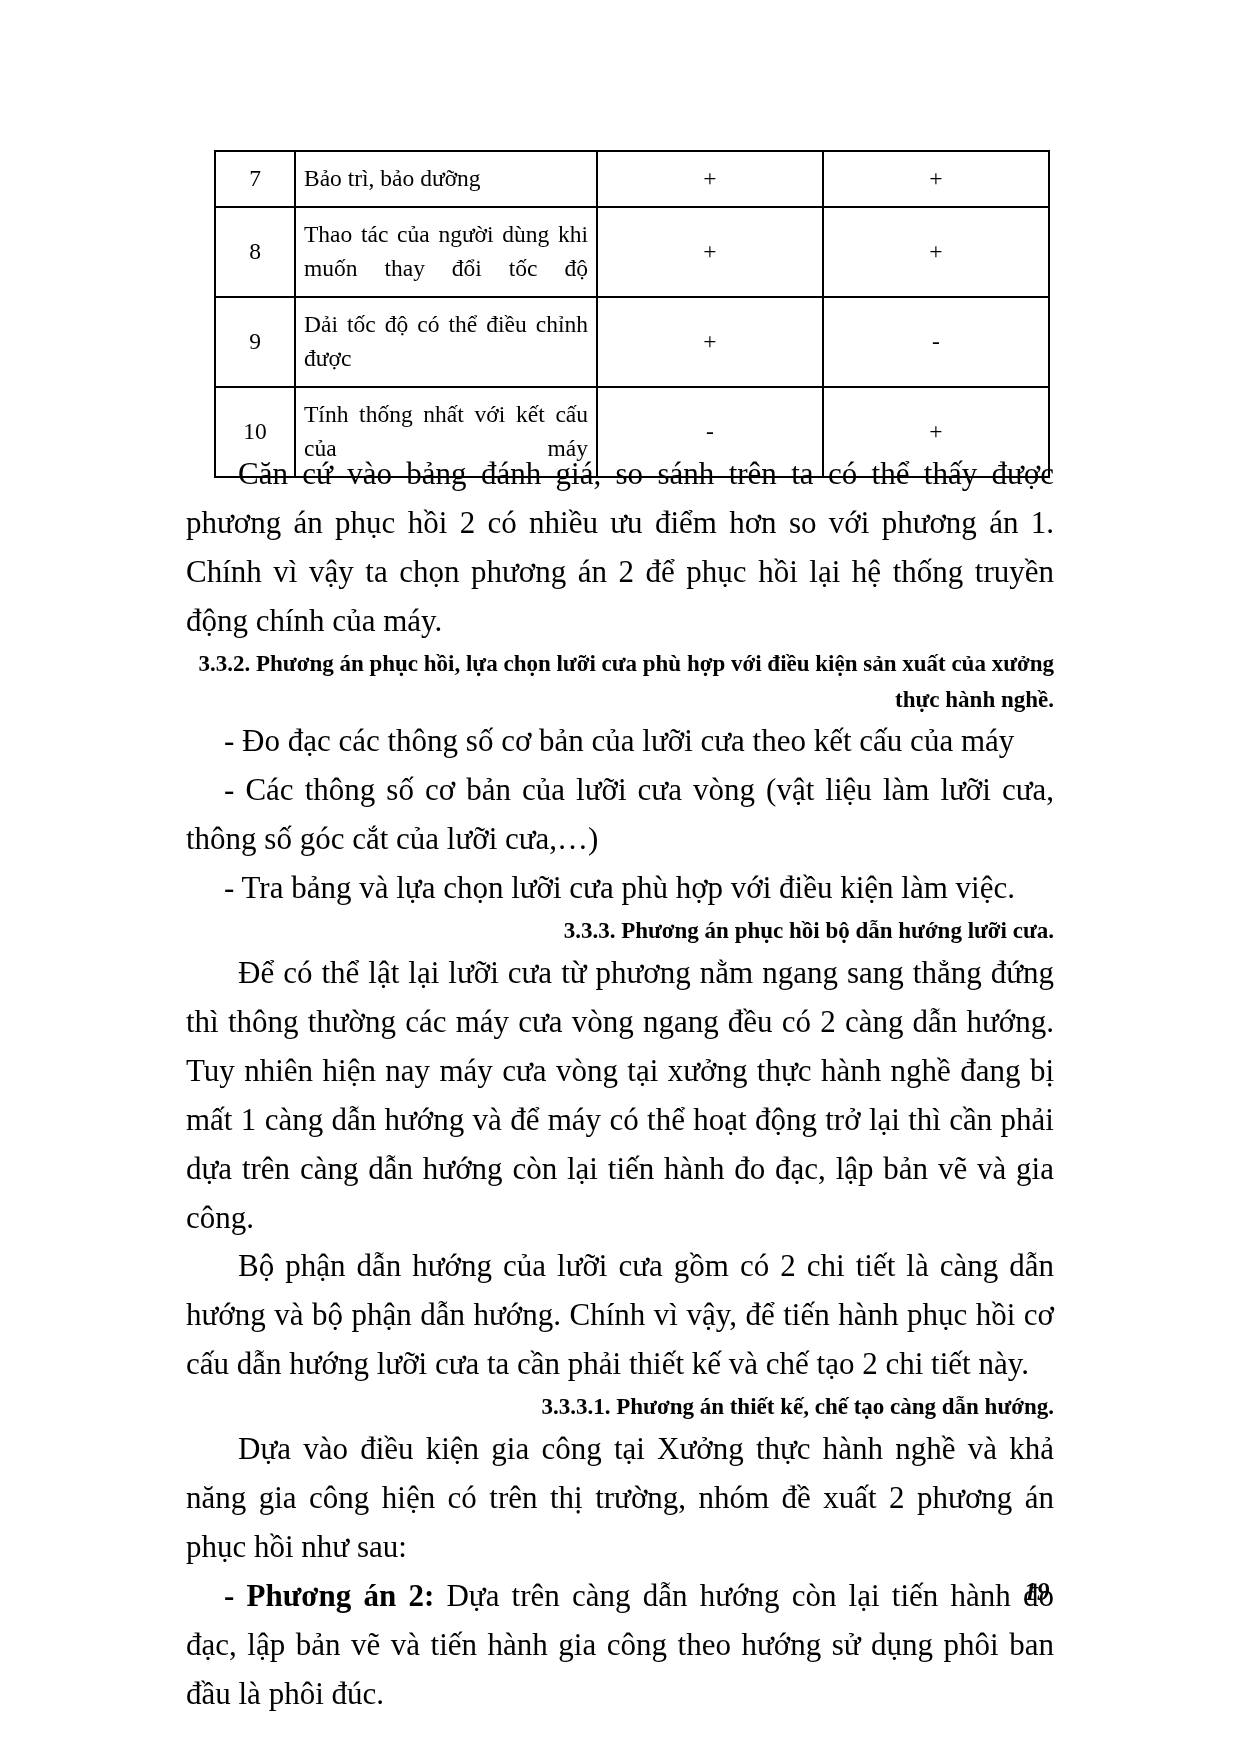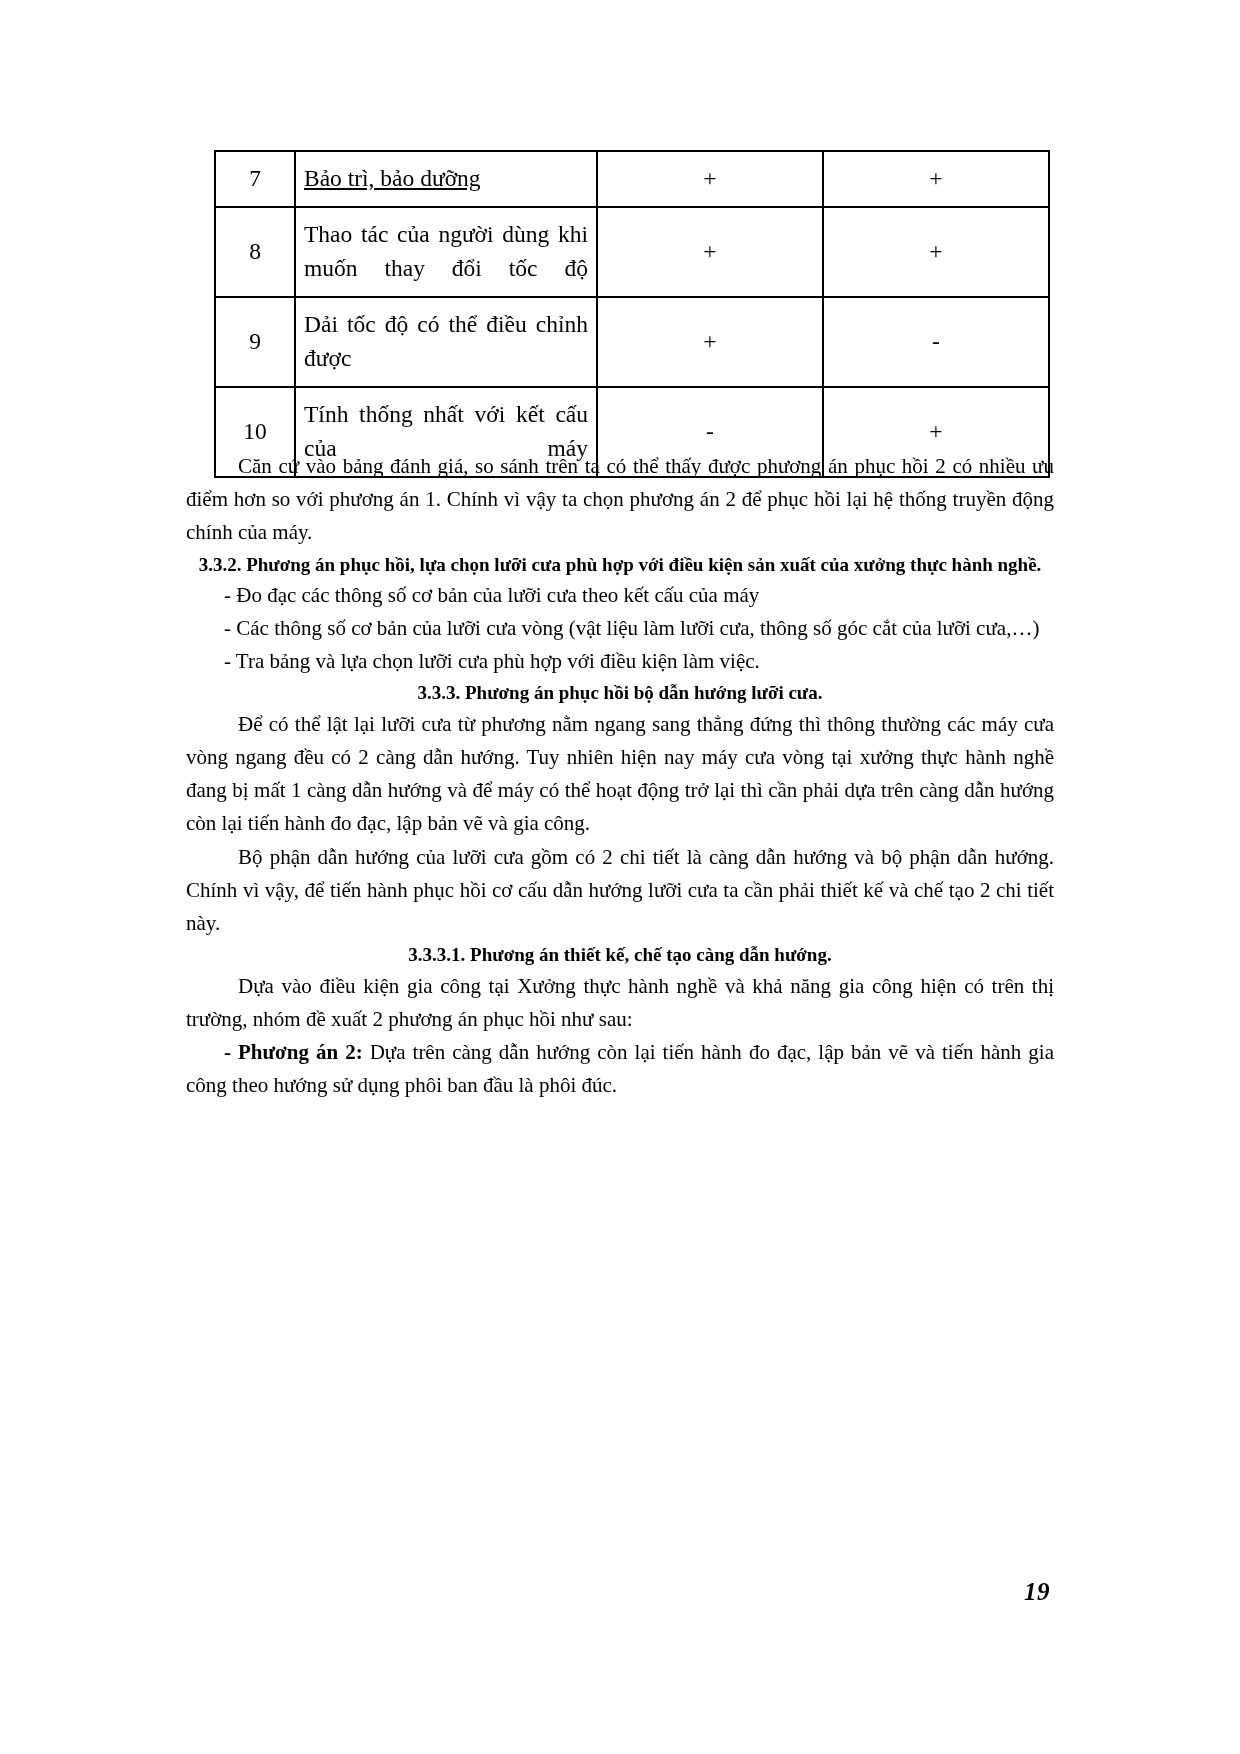--- a/index.html
+++ b/index.html
@@ -48,50 +48,49 @@
   td.c-crit {
     width: 284px;
     text-align: justify;
     text-align-last: justify;
     padding-left: 10px;
     padding-right: 10px;
   }
   td.c-crit.single {
     text-align: center;
     text-align-last: left;
-    text-decoration: underline;
   }
   td.c-val {
     width: 208px;
     text-align: center;
     font-size: 25px;
   }
   tr.r1 td { height: 44px; }
   tr.r2 td, tr.r3 td, tr.r4 td { height: 78px; }
 
   
   .body {
     position: absolute;
     left: 186px;
     top: 450px;
     width: 868px;
   }
   p {
     margin: 0;
-    font-size: 21px;
+    font-size: 31px;
     line-height: 1.58;
     text-align: justify;
     text-justify: inter-word;
   }
   p.indent { text-indent: 52px; }
   p.dash   { text-indent: 38px; }
   p.head {
     font-weight: bold;
-    font-size: 19px;
-    text-align: center;
+    font-size: 23px;
+    text-align: right;
     line-height: 1.55;
   }
   p.flat { text-indent: 0; }
   b.run { font-weight: bold; }
 
   
   .folio {
     position: absolute;
     right: 190px;
     bottom: 148px;

